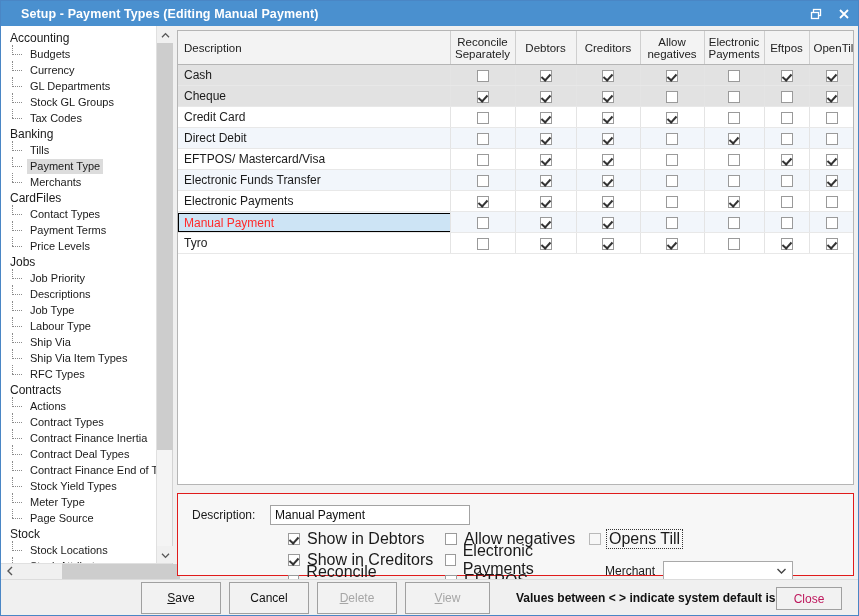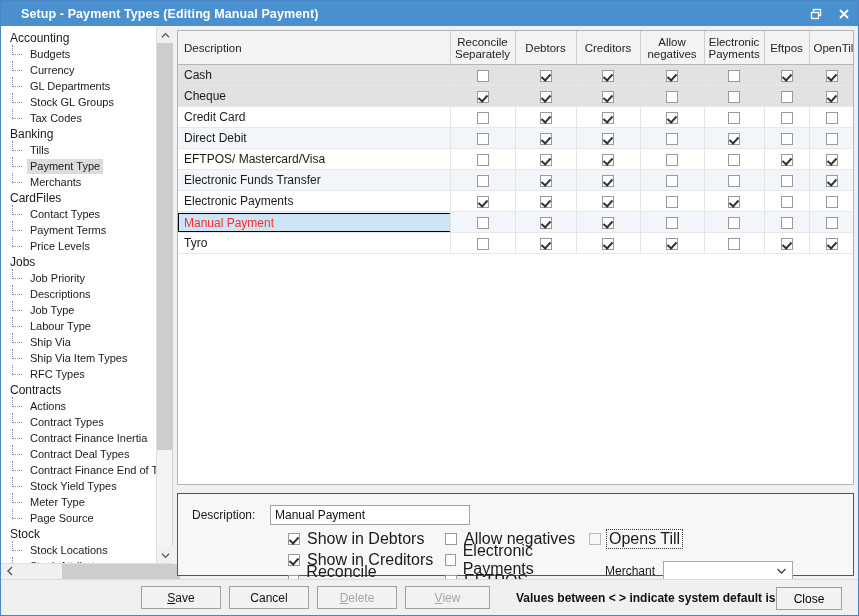--- a/index.html
+++ b/index.html
@@ -151,35 +151,35 @@
     display:flex;align-items:center;justify-content:flex-end;
     box-sizing:border-box;padding-right:5px;
   }
   
   .footer{
     height:36px;min-height:36px;background:#f0f0f0;
     display:flex;align-items:center;border-top:1px solid #dcdcdc;
     padding:0 0 0 140px;box-sizing:border-box;position:relative;
   }
   .btn{
-    width:80px;height:23px;border:1px solid #a0a0a0;background:#f2f2f2;
+    width:80px;height:32px;border:1px solid #a0a0a0;background:#f2f2f2;
     font-family:"Liberation Sans", sans-serif;font-size:12px;color:#111;
     display:flex;align-items:center;justify-content:center;margin-right:8px;
     box-sizing:border-box;cursor:default;
   }
   .btn.wide{width:85px;}
   .btn.dis{color:#a6a6a6;background:#f2f2f2;}
   .btn u{text-decoration:underline;}
   .statusmsg{
     font-size:12px;font-weight:bold;color:#111;white-space:nowrap;
     margin-left:18px;overflow:hidden;max-width:320px;
   }
   .btn.close{
     position:absolute;right:16px;top:7px;width:66px;height:23px;
-    color:#000000;margin-right:0;
+    color:#be185d;margin-right:0;
   }
 </style>
 </head>
 <body>
 
 <div class="window">
 
   <div class="titlebar">
     <div class="title">Setup - Payment Types (Editing Manual Payment)</div>
     <div class="ctrls">

